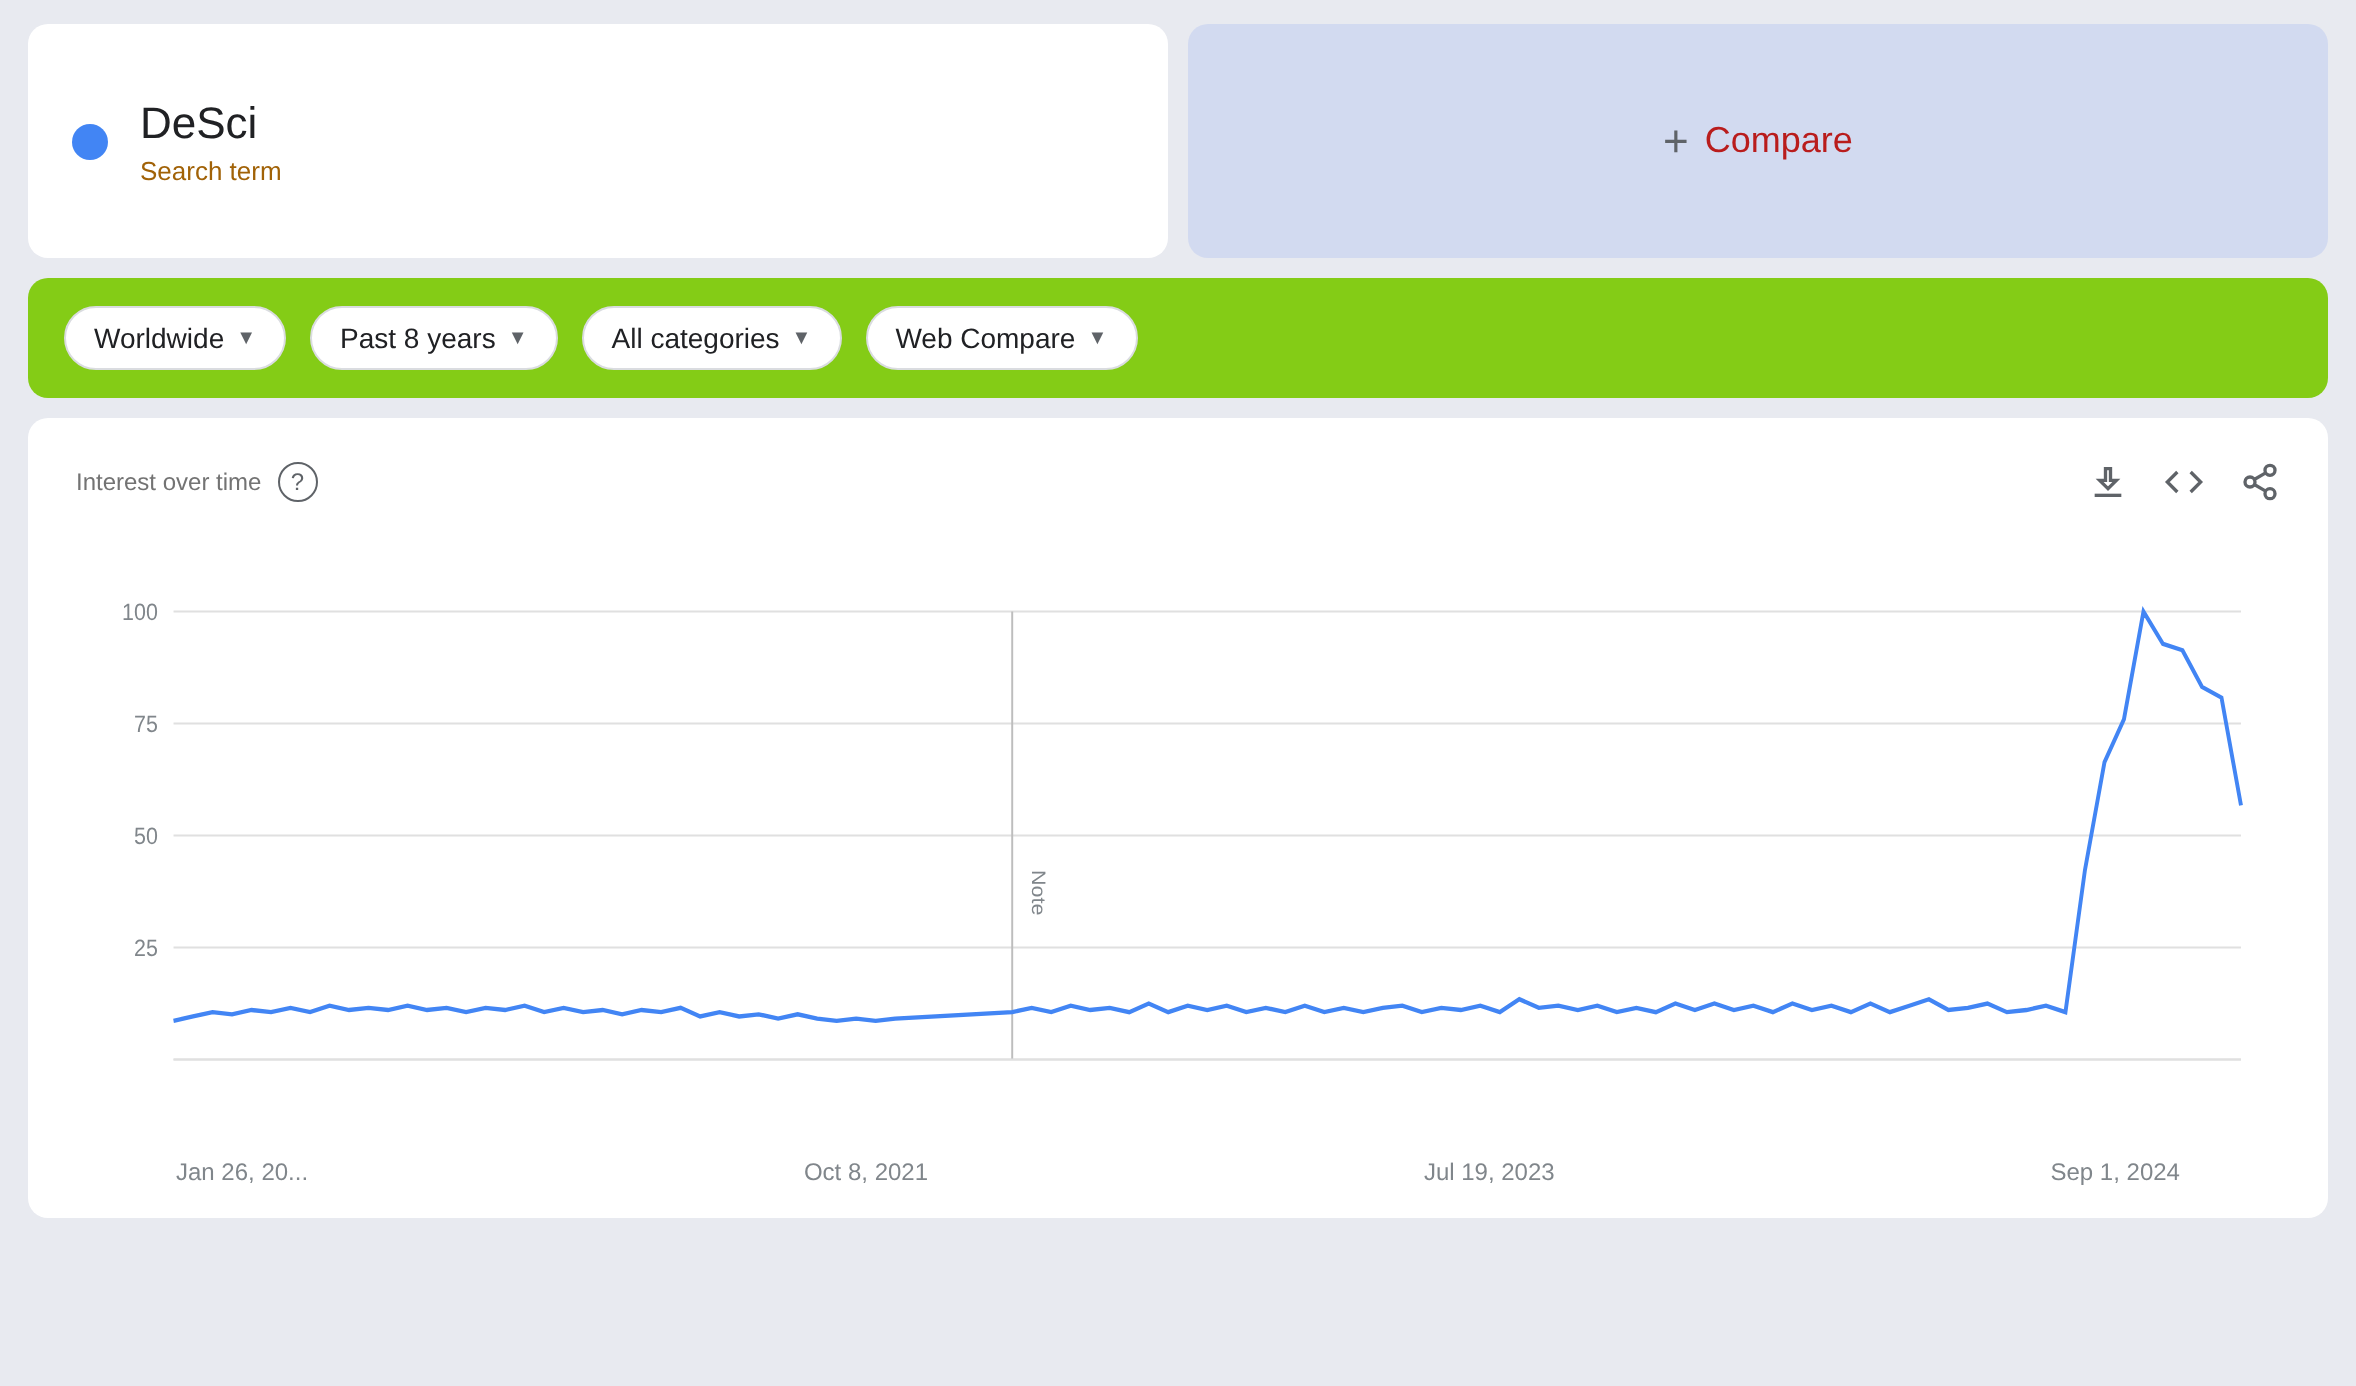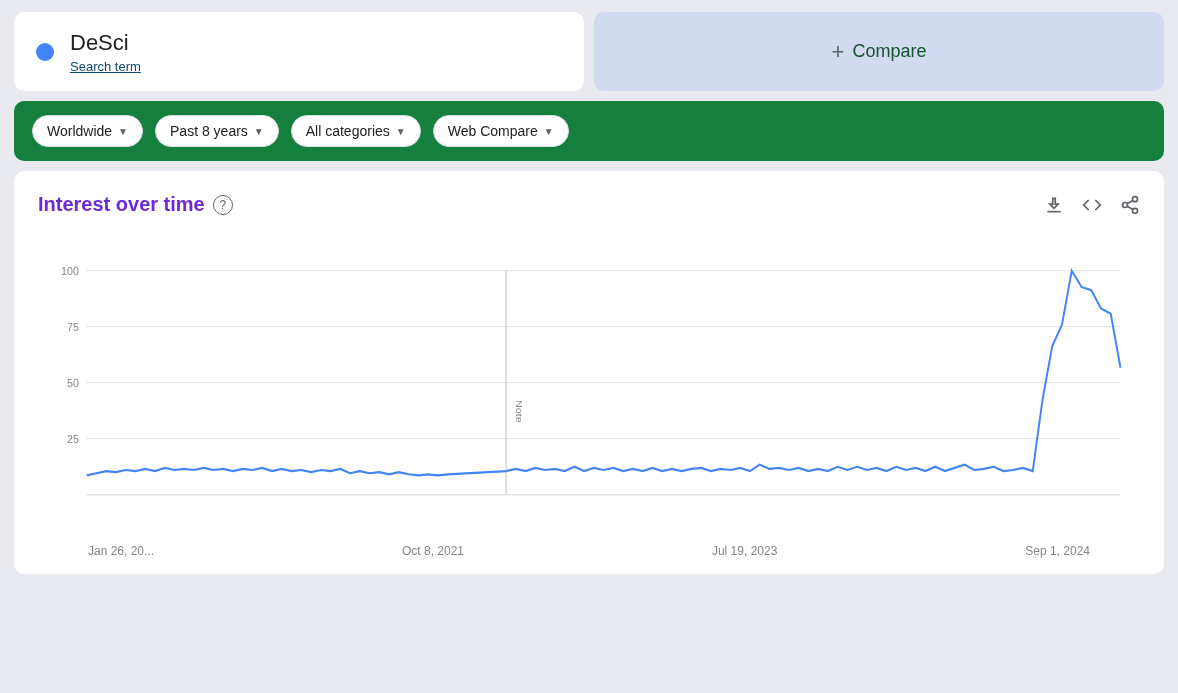--- a/index.html
+++ b/index.html
@@ -15,21 +15,21 @@
       padding: 12px 14px;
       display: flex;
       flex-direction: column;
       gap: 10px;
     }
 
     
     .top-row {
       display: flex;
       gap: 10px;
-      height: 79px;
+      height: 117px;
     }
 
     .search-term-card {
       background: #fff;
       border-radius: 10px;
       flex: 0 0 570px;
       display: flex;
       align-items: center;
       padding: 18px 22px;
       gap: 16px;
@@ -50,23 +50,22 @@
 
     .search-term-title {
       font-size: 22px;
       font-weight: 500;
       color: #202124;
       line-height: 1.3;
     }
 
     .search-term-sub {
       font-size: 13px;
-      color: #0c4a6e;
+      color: #a16207;
       margin-top: 2px;
-      text-decoration: underline;
     }
 
     .compare-card {
       background: #d2daf0;
       border-radius: 10px;
       flex: 1;
       display: flex;
       align-items: center;
       justify-content: center;
       gap: 8px;
@@ -74,27 +73,27 @@
     }
 
     .compare-plus {
       font-size: 22px;
       color: #5f6368;
       font-weight: 300;
     }
 
     .compare-label {
       font-size: 18px;
-      color: #14532d;
+      color: #b91c1c;
       font-weight: 400;
     }
 
     
     .filter-bar {
-      background: #15803d;
+      background: #84cc16;
       border-radius: 10px;
       padding: 14px 18px;
       display: flex;
       gap: 12px;
       align-items: center;
     }
 
     .filter-btn {
       border: 1px solid #dadce0;
       border-radius: 20px;
@@ -128,23 +127,23 @@
       margin-bottom: 16px;
     }
 
     .chart-title-row {
       display: flex;
       align-items: center;
       gap: 8px;
     }
 
     .chart-title {
-      font-size: 20px;
-      font-weight: 700;
-      color: #6d28d9;
+      font-size: 12px;
+      font-weight: 400;
+      color: #737373;
     }
 
     .help-icon {
       width: 20px;
       height: 20px;
       border-radius: 50%;
       border: 1.5px solid #5f6368;
       display: flex;
       align-items: center;
       justify-content: center;

